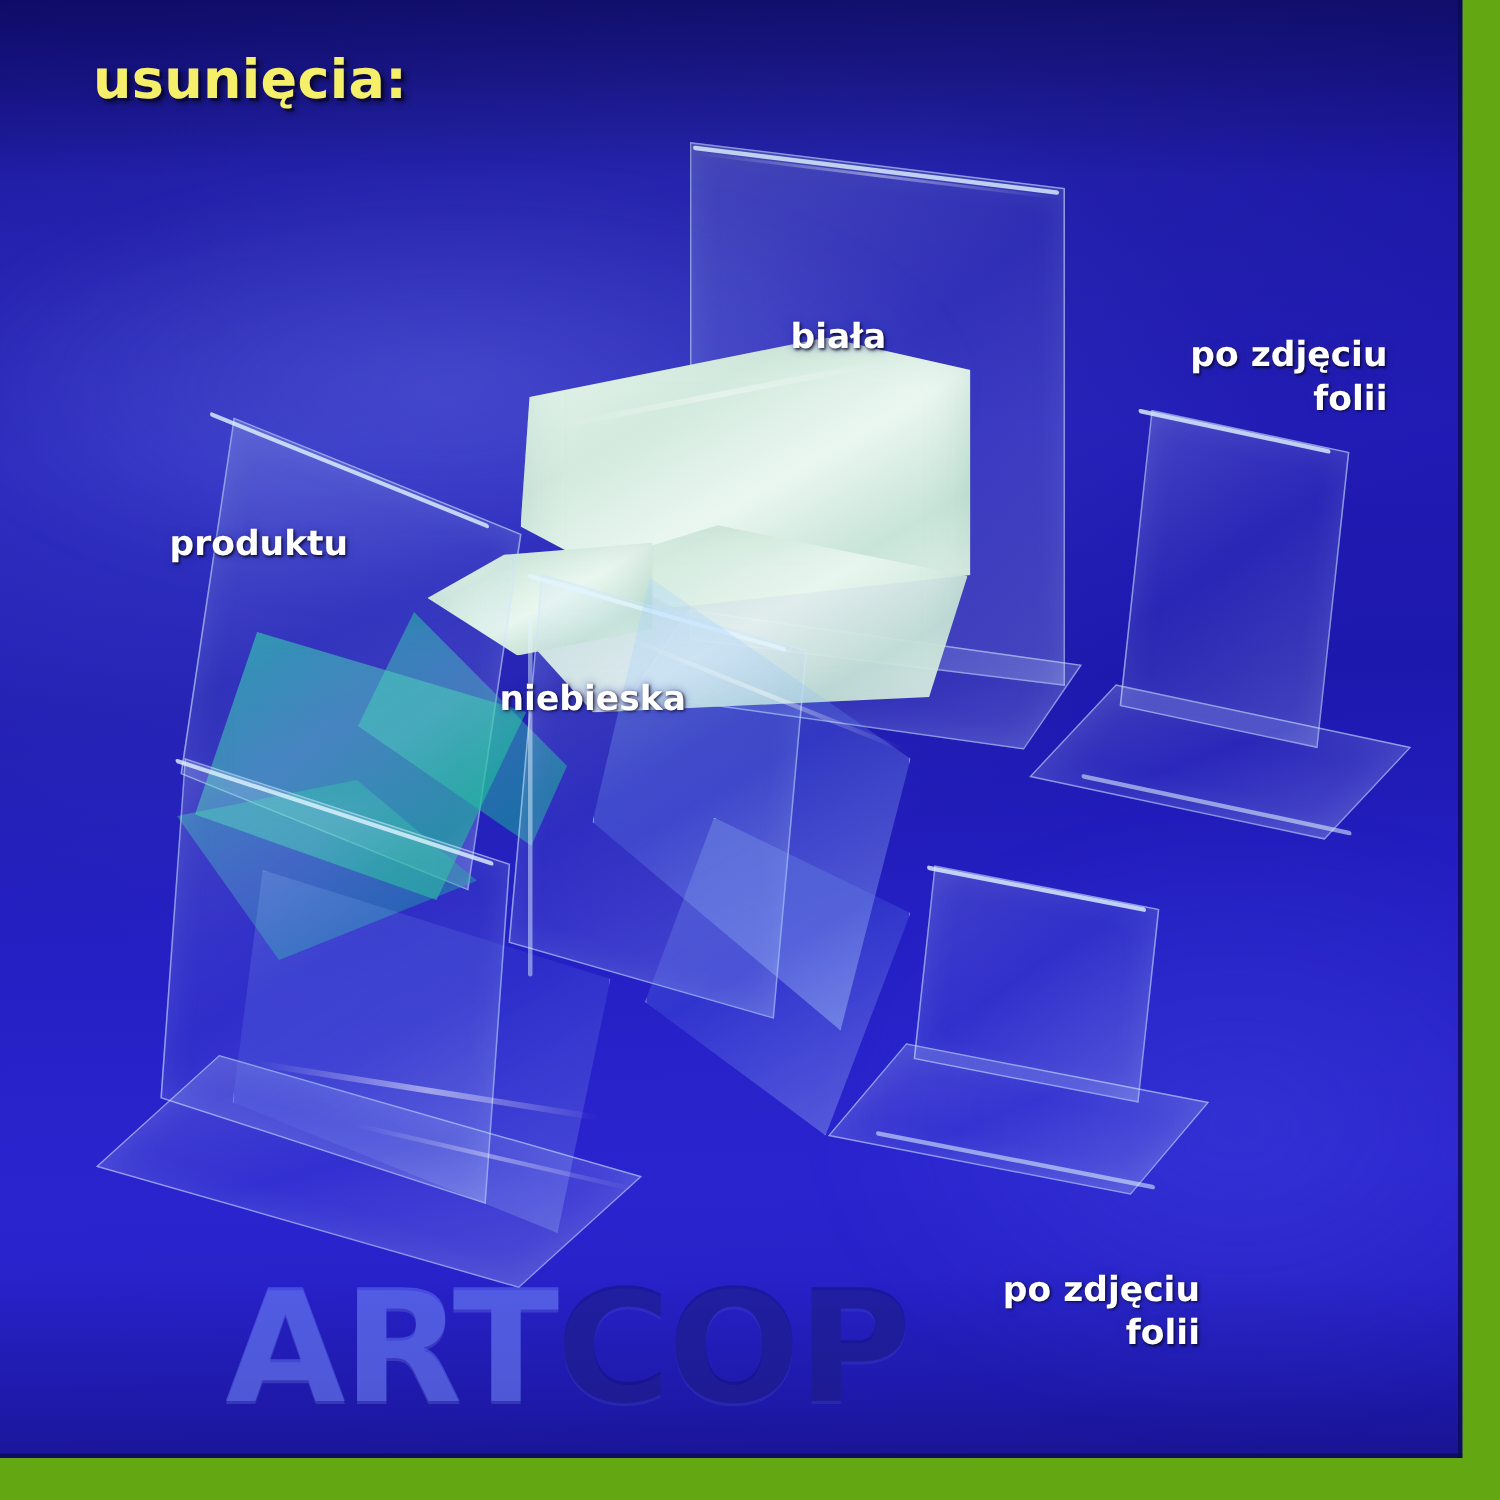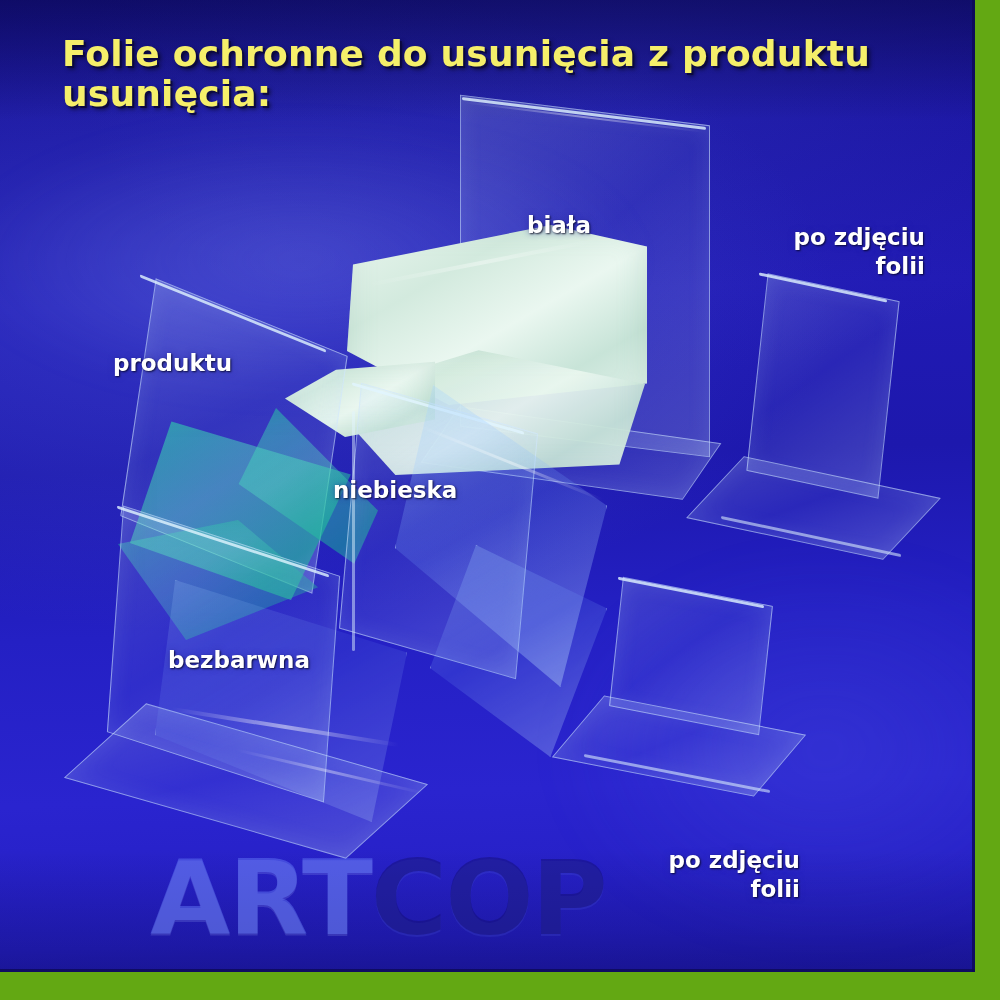--- a/index.html
+++ b/index.html
@@ -38,21 +38,21 @@
     letter-spacing:.2px;
     text-shadow:2px 2px 0 rgba(10,8,60,.85), 3px 3px 4px rgba(0,0,0,.55);}
 
   
   .lab{position:absolute;color:#ffffff;font-weight:700;font-size:23px;line-height:1.25;
     text-shadow:1px 1px 2px rgba(0,0,20,.75), 0 0 6px rgba(40,40,160,.6);}
   .lab.c{text-align:right;}
   #lab-biala{left:527px;top:211px;}
   #lab-pozdj1{left:745px;top:223px;width:180px;}
   #lab-zielona{left:113px;top:349px;}
-  #lab-niebieska{left:333px;top:476px;}
+  #lab-niebieska{left:333px;top:452px;}
   #lab-bezbarwna{left:168px;top:646px;}
   #lab-pozdj2{left:600px;top:846px;width:200px;}
 
   
   .wm{position:absolute;left:150px;top:846px;font-size:104px;font-weight:700;
     letter-spacing:-2px;line-height:1;white-space:nowrap;}
   .wm .art{color:rgba(110,135,255,.42);text-shadow:0 2px 0 rgba(170,190,255,.18);}
   .wm .cop{color:rgba(18,14,110,.45);text-shadow:0 2px 0 rgba(80,95,220,.20);}
 
   
@@ -140,34 +140,32 @@
     <div class="edge" style="left:40px;top:1px;width:146px;height:3px;transform:skewY(11deg);"></div>
     <div class="pane" style="left:0px;top:120px;width:200px;height:70px;transform:skewY(11deg) skewX(-36deg);"></div>
     <div class="edge" style="left:6px;top:182px;width:186px;height:3px;transform:skewY(11deg);opacity:.7;"></div>
   </div>
 
   <div class="wm">
     <span class="art">ART</span><span class="cop">COP</span>
   </div>
 
   <div class="title">
-    <div>Folie ochronne do usunięcia z produktu</div>
     <div>usunięcia:</div>
   </div>
 
   <div class="lab" id="lab-biala">biała</div>
 
   <div class="lab c" id="lab-pozdj1">
     <div>po zdjęciu</div>
     <div>folii</div>
   </div>
 
   <div class="lab" id="lab-zielona">produktu</div>
   <div class="lab" id="lab-niebieska">niebieska</div>
-  <div class="lab" id="lab-bezbarwna">bezbarwna</div>
 
   <div class="lab c" id="lab-pozdj2">
     <div>po zdjęciu</div>
     <div>folii</div>
   </div>
 
   <div class="frame-right-edge"></div>
   <div class="frame-bottom-edge"></div>
   <div class="frame-right"></div>
   <div class="frame-bottom"></div>

